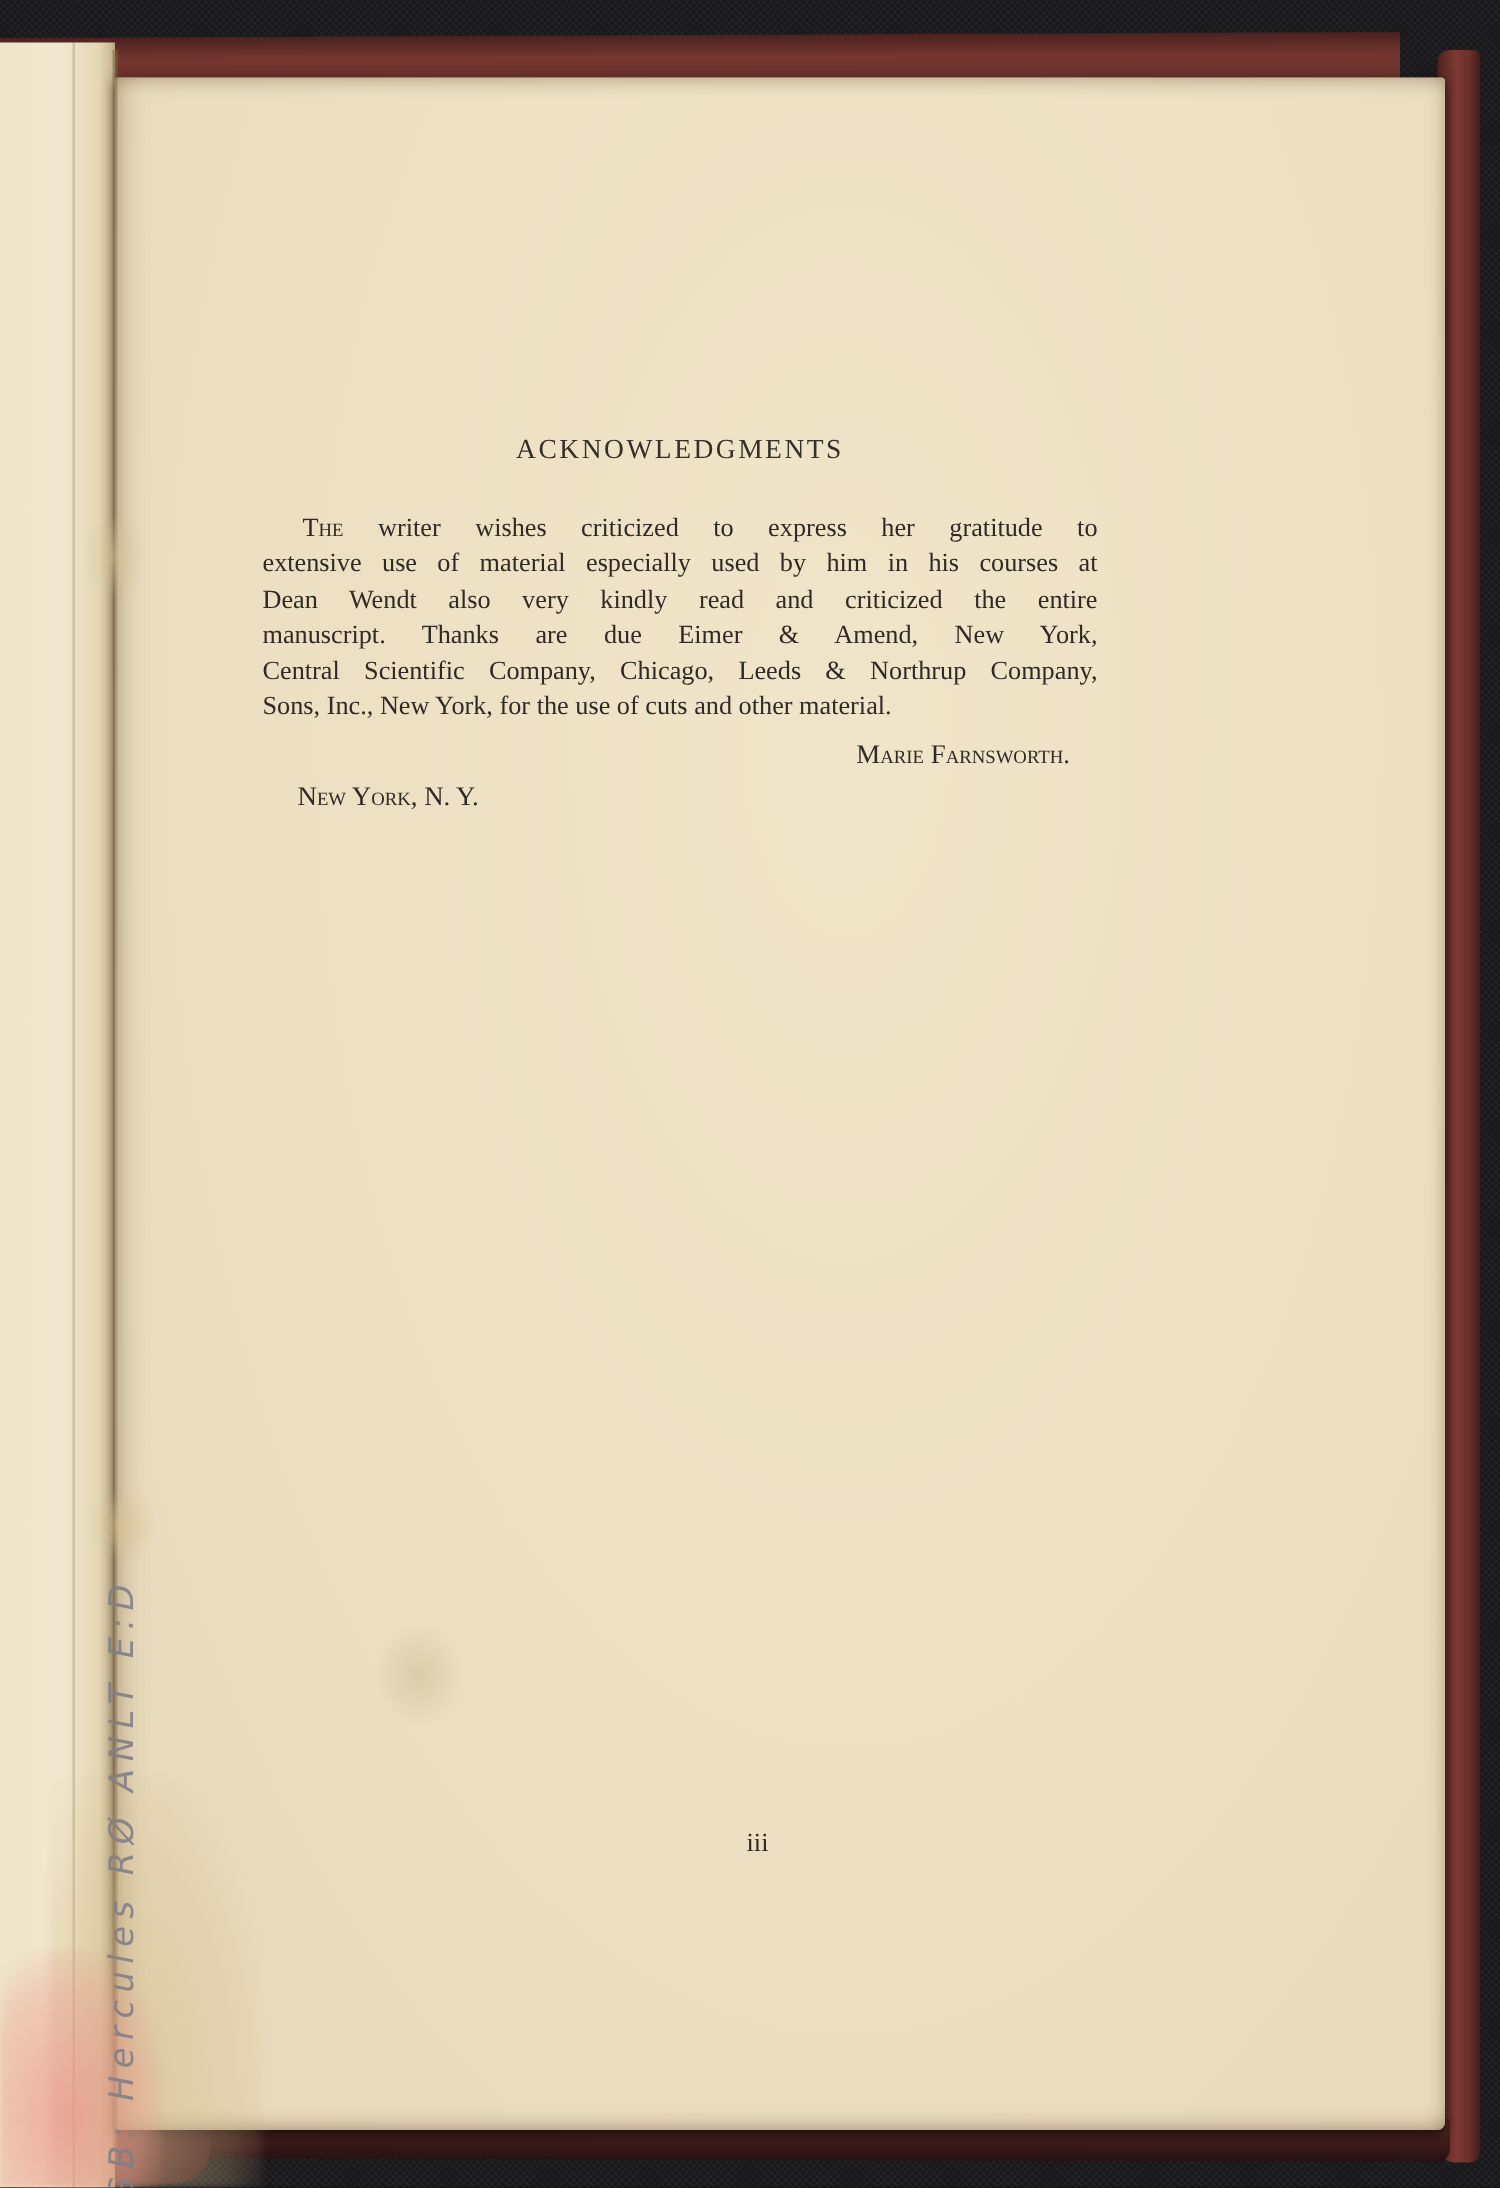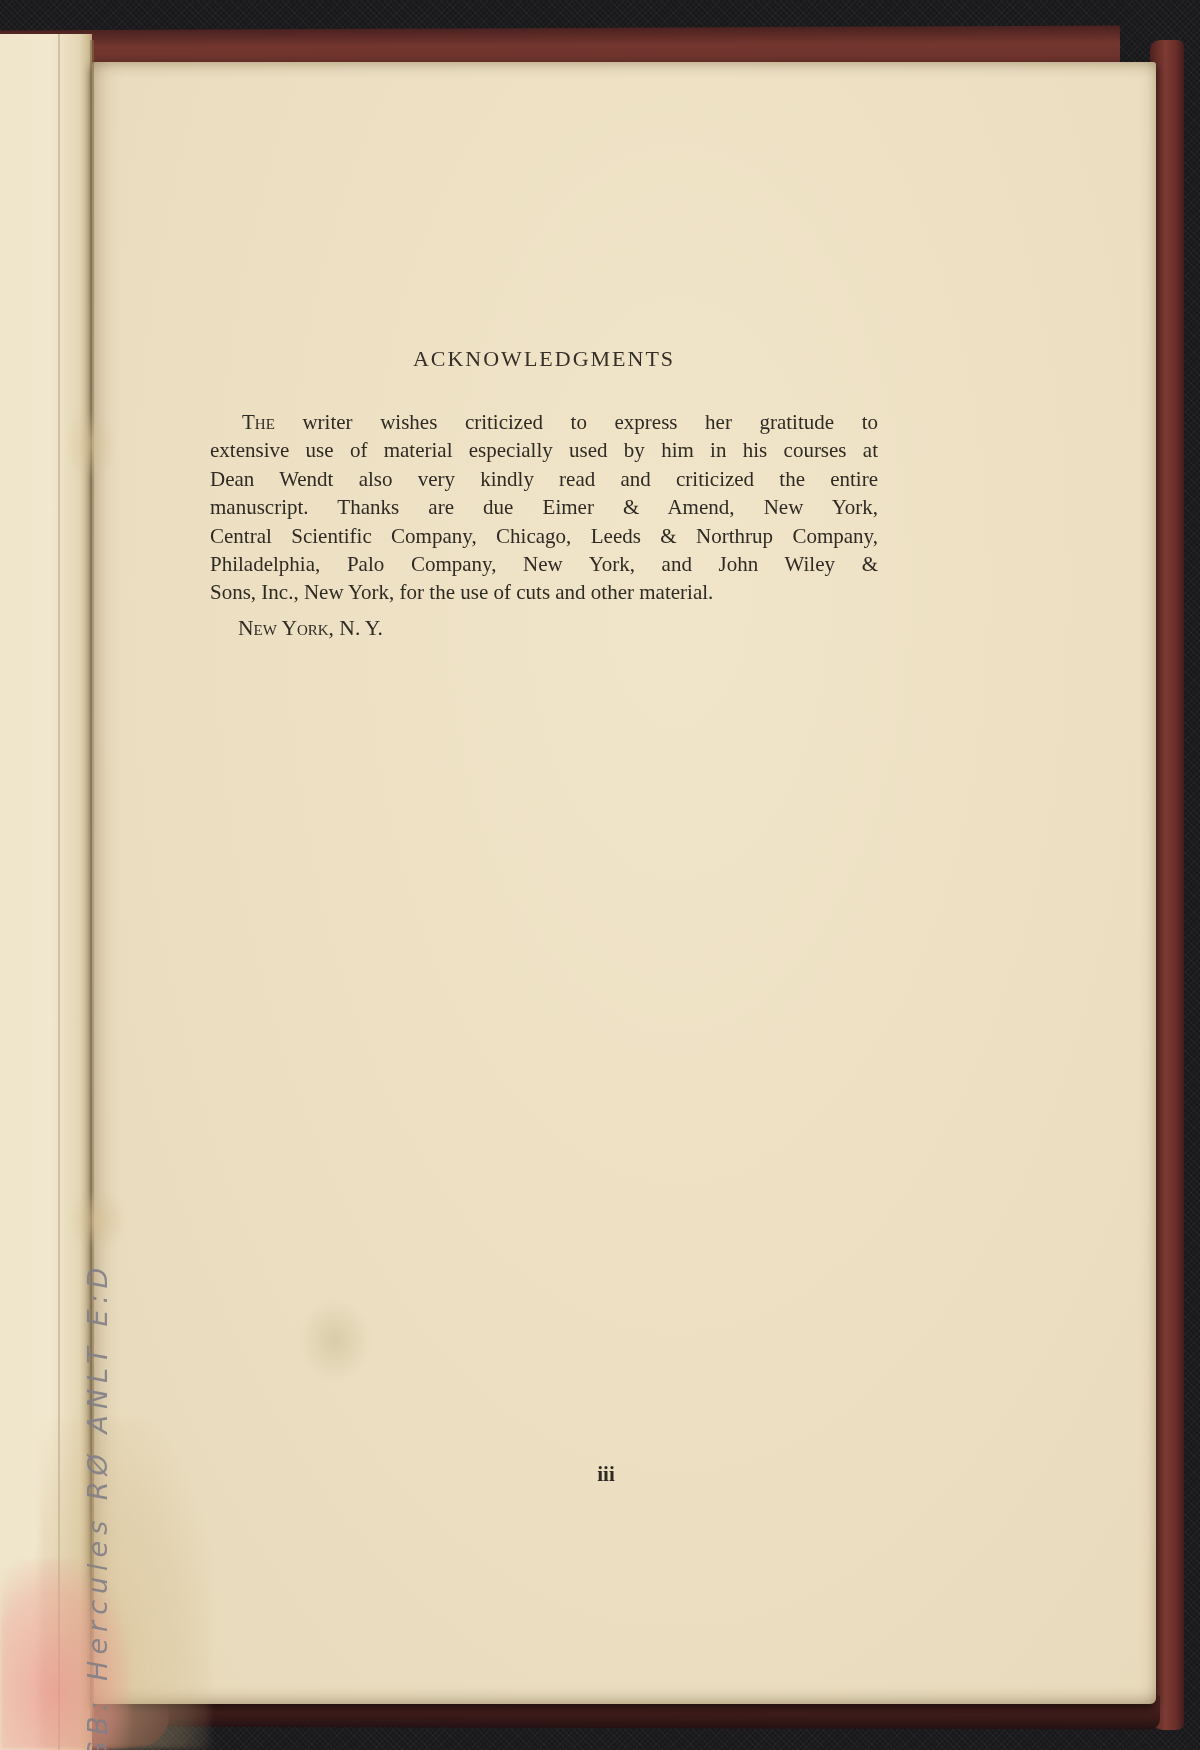--- a/index.html
+++ b/index.html
@@ -115,21 +115,21 @@
   .signature{
     margin-top:13px;text-align:right;padding-right:22px;
     font-variant:small-caps;font-size:21.5px;
   }
   .location{
     margin-top:9px;text-align:left;padding-left:28px;
     font-variant:small-caps;font-size:21.5px;
   }
   .folio{
     position:absolute;left:556px;top:1462px;width:100px;
-    text-align:center;font-size:21px;color:#2f2a24;font-weight:700;
+    text-align:center;font-size:21px;color:#2f2a24;font-weight:400;
   }
   
   .handwriting{
     position:absolute;left:82px;top:1762px;width:700px;height:44px;
     transform:rotate(-90deg);transform-origin:left top;
     font-family:"DejaVu Sans", sans-serif;
     font-style:italic;
     font-size:27px;letter-spacing:6px;
     color:rgba(130,126,134,0.9);
     white-space:nowrap;
@@ -162,23 +162,23 @@
     <div class="para">
       <div class="para-line first-line">
         <span class="lead-caps">The</span>
         <span>writer wishes criticized to express her gratitude to</span>
       </div>
 
         <div class="para-line">extensive use of material especially used by him in his courses at</div>
         <div class="para-line">Dean Wendt also very kindly read and criticized the entire</div>
         <div class="para-line">manuscript. Thanks are due Eimer &amp; Amend, New York,</div>
         <div class="para-line">Central Scientific Company, Chicago, Leeds &amp; Northrup Company,</div>
-        <div class="para-line">Philadelphia, Palo Company, New York, and John Wiley &amp;</div>
         <div class="para-line">Sons, Inc., New York, for the use of cuts and other material.</div>
     </div>
 
+    <div class="signature">Marie Farnsworth.</div>
     <div class="location">New York, N. Y.</div>
   </div>
 
   <div class="folio">iii</div>
 
   <div class="handwriting">GB: Hercules RØ ANLT E:D</div>
 </div>
 
 </body></html>

